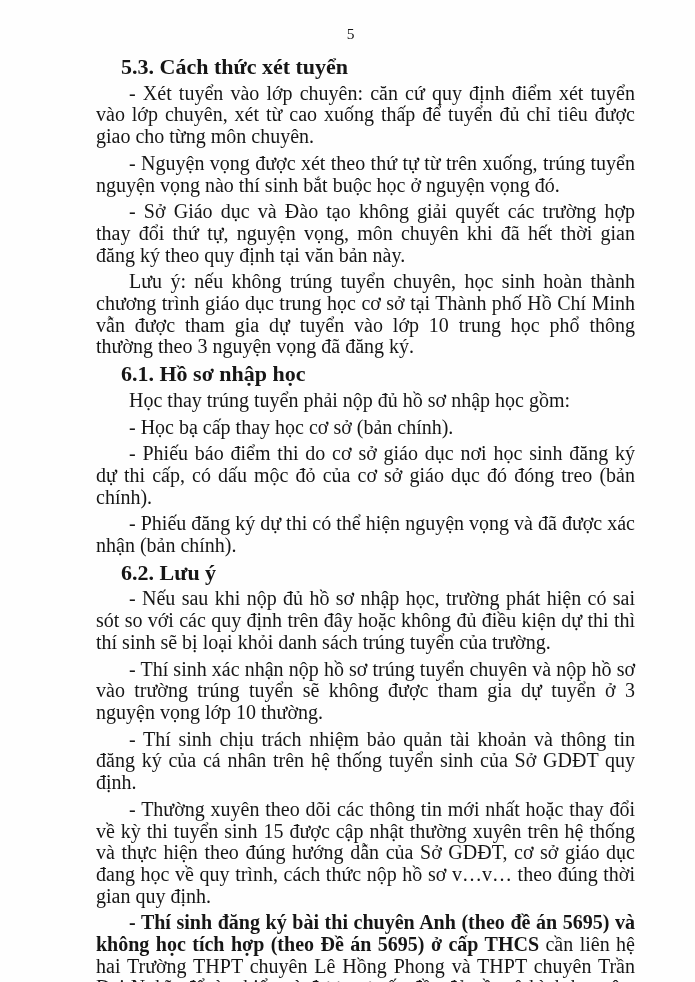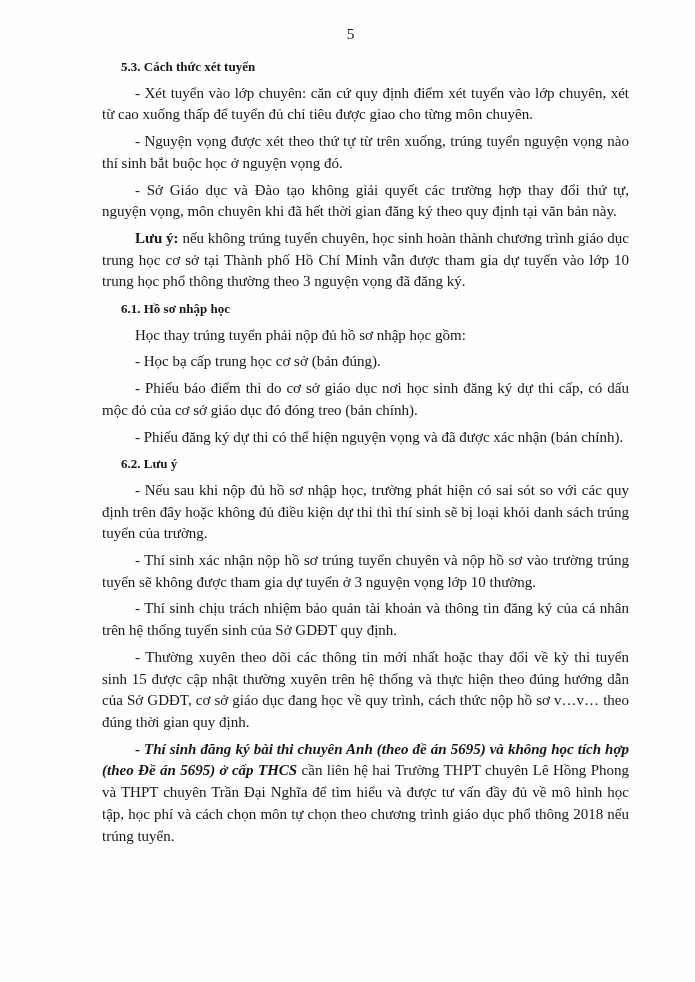--- a/index.html
+++ b/index.html
@@ -14,36 +14,36 @@
     padding: 25px 52px 0 88px;
     overflow: hidden;
   }
   .page-number {
     text-align: center;
     font-size: 15.5px;
     line-height: 18px;
     margin: 0 30px 13px 0;
   }
   .para {
-    font-size: 15px;
+    font-size: 20px;
     line-height: 21.7px;
     text-align: justify;
     text-indent: 33px;
-    margin: 5px 14px;
+    margin: 5px 8px;
   }
   .heading {
-    font-size: 13px;
+    font-size: 22px;
     font-weight: bold;
     line-height: 21.7px;
     text-align: left;
     text-indent: 33px;
     margin: 1px 0 5px 0;
   }
-  .bold { font-weight: bold; }
-  .lead-bi { font-weight: bold; font-style: italic; }
+  .bold { font-weight: normal; }
+  .lead-bi { font-weight: bold; }
 </style>
 </head>
 <body>
 
 <div class="page">
   <div class="page-number">5</div>
 
   <h2 class="heading">5.3. Cách thức xét tuyển</h2>
 
   <p class="para">- Xét tuyển vào lớp chuyên: căn cứ quy định điểm xét tuyển vào lớp chuyên, xét từ cao xuống thấp để tuyển đủ chỉ tiêu được giao cho từng môn chuyên.</p>
@@ -52,21 +52,21 @@
 
   <p class="para">- Sở Giáo dục và Đào tạo không giải quyết các trường hợp thay đổi thứ tự, nguyện vọng, môn chuyên khi đã hết thời gian đăng ký theo quy định tại văn bản này.</p>
 
   <p class="para"><span class="bold">Lưu ý:</span><span> nếu không trúng tuyển chuyên, học sinh hoàn thành chương trình giáo dục trung học cơ sở tại Thành phố Hồ Chí Minh vẫn được tham gia dự tuyển vào lớp 10 trung học phổ thông thường theo 3 nguyện vọng đã đăng ký.</span></p>
 
 
   <h2 class="heading">6.1. Hồ sơ nhập học</h2>
 
   <p class="para">Học thay trúng tuyển phải nộp đủ hồ sơ nhập học gồm:</p>
 
-  <p class="para">- Học bạ cấp trung học cơ sở (bản đúng).</p>
+  <p class="para">- Học bạ cấp thay học cơ sở (bản chính).</p>
 
   <p class="para">- Phiếu báo điểm thi do cơ sở giáo dục nơi học sinh đăng ký dự thi cấp, có dấu mộc đỏ của cơ sở giáo dục đó đóng treo (bản chính).</p>
 
   <p class="para">- Phiếu đăng ký dự thi có thể hiện nguyện vọng và đã được xác nhận (bản chính).</p>
 
   <h2 class="heading">6.2. Lưu ý</h2>
 
   <p class="para">- Nếu sau khi nộp đủ hồ sơ nhập học, trường phát hiện có sai sót so với các quy định trên đây hoặc không đủ điều kiện dự thi thì thí sinh sẽ bị loại khỏi danh sách trúng tuyển của trường.</p>
 
   <p class="para">- Thí sinh xác nhận nộp hồ sơ trúng tuyển chuyên và nộp hồ sơ vào trường trúng tuyển sẽ không được tham gia dự tuyển ở 3 nguyện vọng lớp 10 thường.</p>

